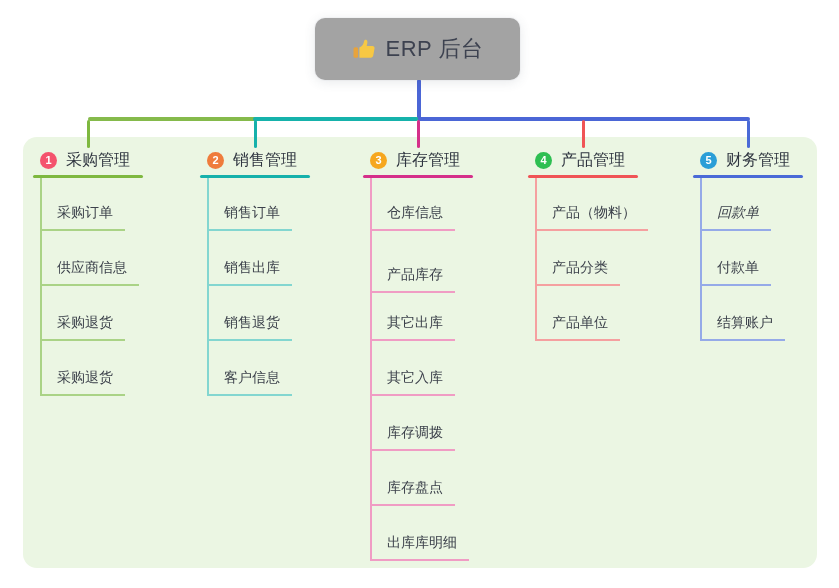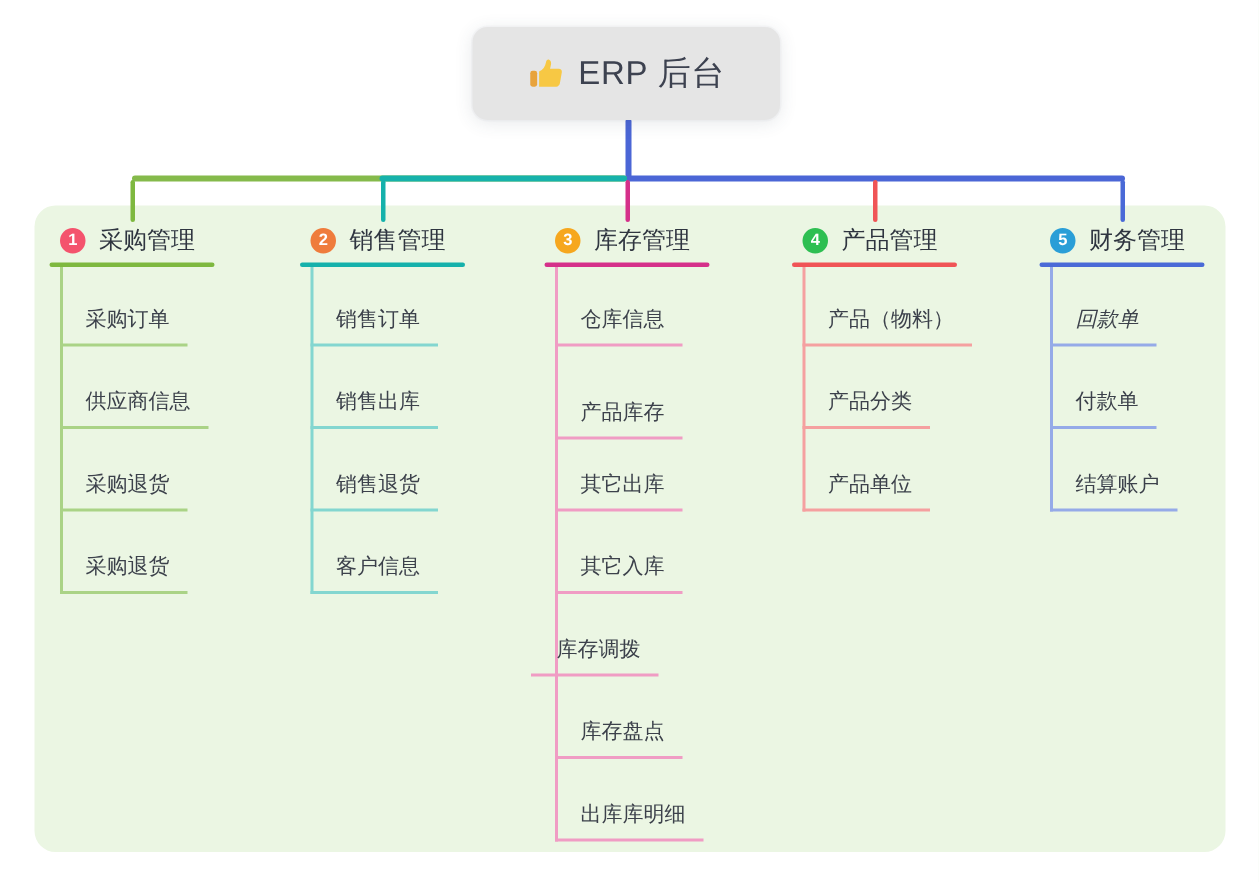--- a/index.html
+++ b/index.html
@@ -19,21 +19,21 @@
     left: 23px; top: 137px;
     width: 794px; height: 431px;
     background: #ebf6e3;
     border-radius: 14px;
   }
 
   .root-card {
     position: absolute;
     left: 315px; top: 18px;
     width: 205px; height: 62px;
-    background: #e5e5e5;
+    background: #a3a3a3;
     border-radius: 10px;
     box-shadow: 0 2px 12px rgba(60,70,90,0.12), 0 0 0 1px rgba(60,70,90,0.03);
     display: flex;
     align-items: center;
     justify-content: center;
     gap: 10px;
     cursor: pointer;
     z-index: 3;
   }
   .root-card .root-label {
@@ -151,21 +151,21 @@
       <div class="branch-title" style="left: 370px; top: 148px;">
         <span class="badge" style="background: rgb(246, 167, 30);">3</span>
         <span class="title-text">库存管理</span>
       </div>
       <div class="t-underline" style="left: 363px; top: 175px; background: rgb(213, 48, 138);"></div>
       <div class="c-vline" style="left: 370px; top: 177px; height: 384px; background: rgb(240, 156, 196);"></div>
       <div class="child-node" style="left: 370px; top: 202px; border-bottom-color: rgb(240, 156, 196);">仓库信息</div>
       <div class="child-node" style="left: 370px; top: 264px; border-bottom-color: rgb(240, 156, 196);">产品库存</div>
       <div class="child-node" style="left: 370px; top: 312px; border-bottom-color: rgb(240, 156, 196);">其它出库</div>
       <div class="child-node" style="left: 370px; top: 367px; border-bottom-color: rgb(240, 156, 196);">其它入库</div>
-      <div class="child-node" style="left: 354px; top: 422px; border-bottom-color: rgb(240, 156, 196);">库存调拨</div>
+      <div class="child-node" style="left: 370px; top: 422px; border-bottom-color: rgb(240, 156, 196);">库存调拨</div>
       <div class="child-node" style="left: 370px; top: 477px; border-bottom-color: rgb(240, 156, 196);">库存盘点</div>
       <div class="child-node" style="left: 370px; top: 532px; border-bottom-color: rgb(240, 156, 196);">出库库明细</div>
       <div class="branch-title" style="left: 535px; top: 148px;">
         <span class="badge" style="background: rgb(46, 191, 82);">4</span>
         <span class="title-text">产品管理</span>
       </div>
       <div class="t-underline" style="left: 528px; top: 175px; background: rgb(240, 84, 86);"></div>
       <div class="c-vline" style="left: 535px; top: 177px; height: 164px; background: rgb(245, 160, 160);"></div>
       <div class="child-node" style="left: 535px; top: 202px; border-bottom-color: rgb(245, 160, 160);">产品（物料）</div>
       <div class="child-node" style="left: 535px; top: 257px; border-bottom-color: rgb(245, 160, 160);">产品分类</div>

